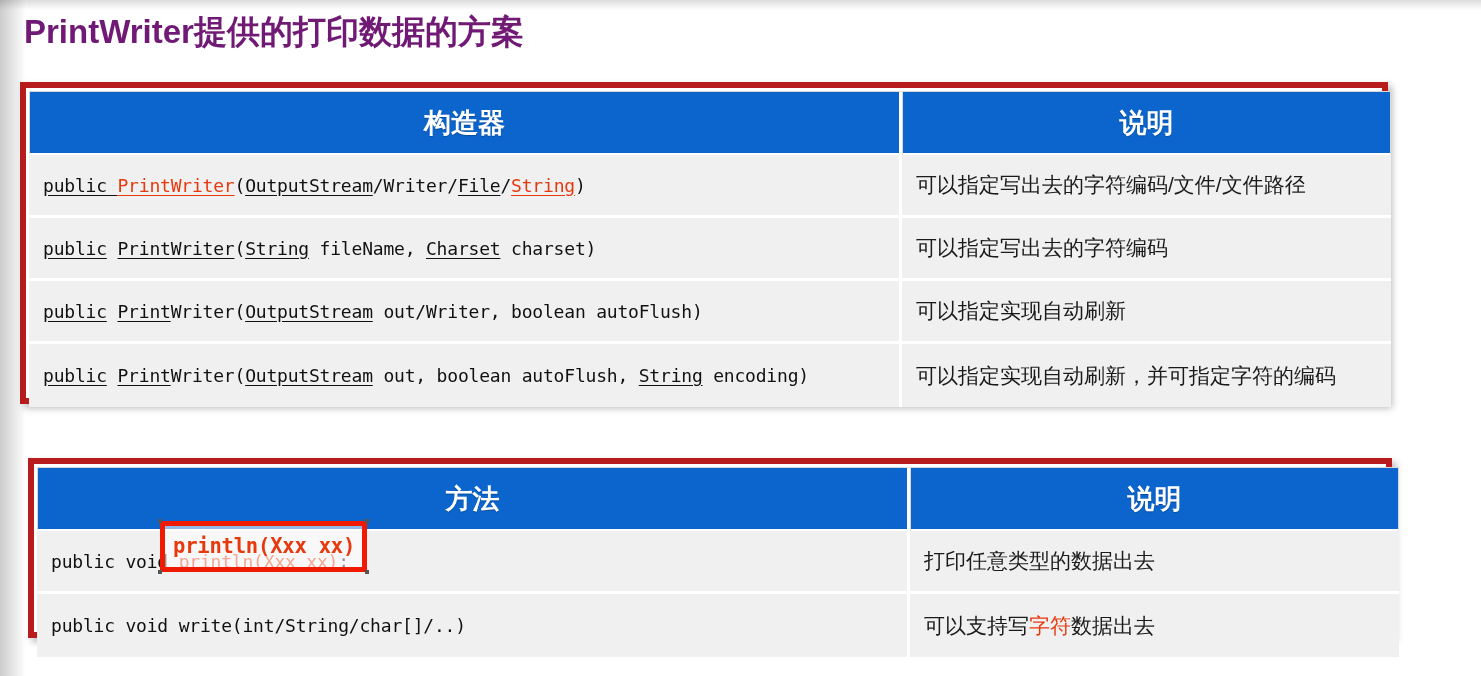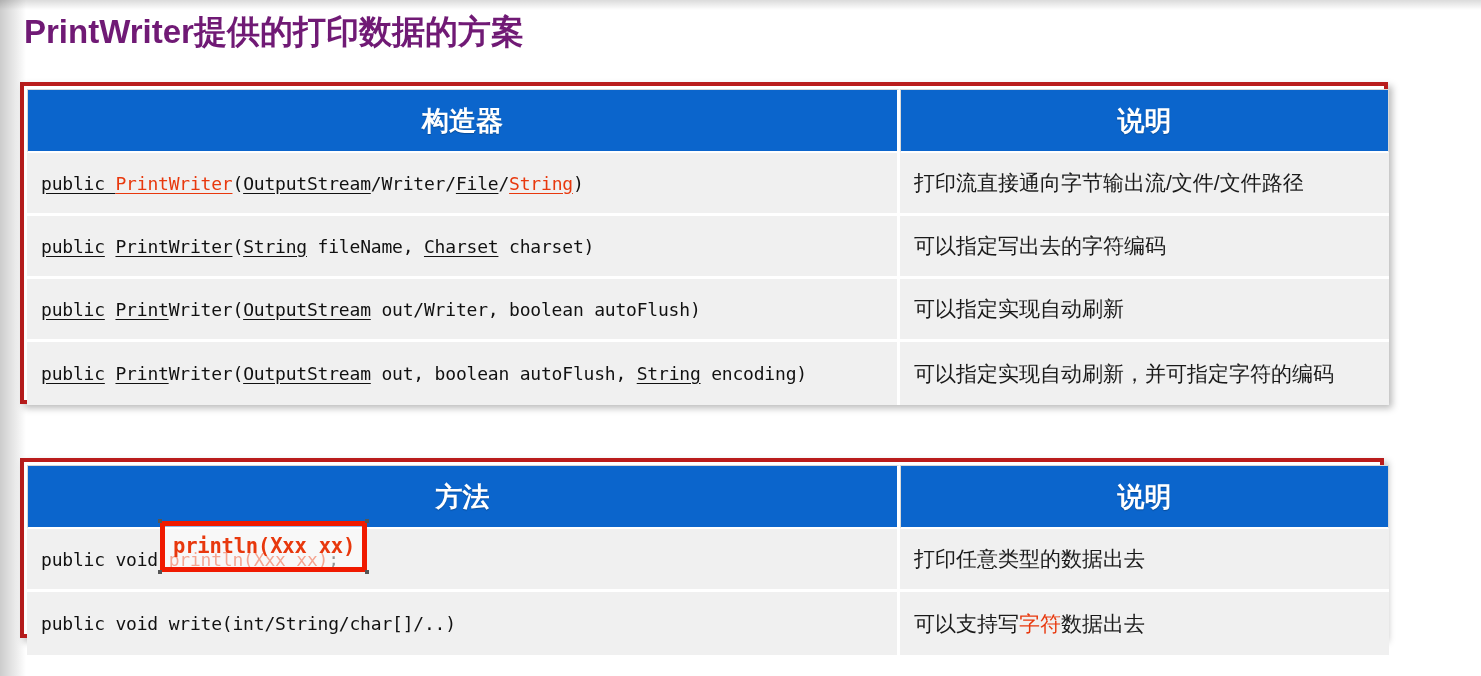--- a/index.html
+++ b/index.html
@@ -42,27 +42,27 @@
     font-weight: bold;
     color: #701a75;
     letter-spacing: 0px;
     white-space: nowrap;
   }
 
   
   .table-frame {
     position: absolute;
     background: #ffffff;
-    border: 4px solid #b91c1c;
+    border: 6px solid #b91c1c;
     box-shadow: 4px 4px 7px rgba(0,0,0,0.28);
     box-sizing: border-box;
     padding: 3px;
   }
   #table-ctor { left: 20px;  top: 82px;  width: 1368px; height: 322px; }
-  #table-method { left: 20px; top: 458px; width: 1364px; height: 180px; }
+  #table-method { left: 28px; top: 458px; width: 1364px; height: 180px; }
 
   .tbl {
     width: 100%;
     border-collapse: separate;
     border-spacing: 0;
     table-layout: fixed;
   }
   .tbl col.c1 { width: 873px; }
   .tbl col.c2 { width: 489px; }
 
@@ -157,21 +157,21 @@
       </colgroup>
     <thead>
       <tr>
         <th class="h1">构造器</th>
         <th>说明</th>
       </tr>
     </thead>
     <tbody>
       <tr>
         <td class="code-cell"><span class="u">public </span><span class="u rd">PrintWriter</span><span>(</span><span class="u">OutputStream</span><span>/Writer/</span><span class="u">File</span><span>/</span><span class="u rd">String</span><span>)</span></td>
-        <td class="desc-cell">打印流直接通向字节输出流/文件/文件路径</td>
+        <td class="desc-cell">可以指定写出去的字符编码/文件/文件路径</td>
       </tr>
       <tr>
         <td class="code-cell"><span class="u">public</span><span> </span><span class="u">PrintWriter</span><span>(</span><span class="u">String</span><span> fileName, </span><span class="u">Charset</span><span> charset)</span></td>
         <td class="desc-cell">可以指定写出去的字符编码</td>
       </tr>
       <tr>
         <td class="code-cell"><span class="u">public</span><span> </span><span class="u">Print</span><span>Writer(</span><span class="u">OutputStream</span><span> out/Writer, boolean autoFlush)</span></td>
         <td class="desc-cell">可以指定实现自动刷新</td>
       </tr>
       <tr>

